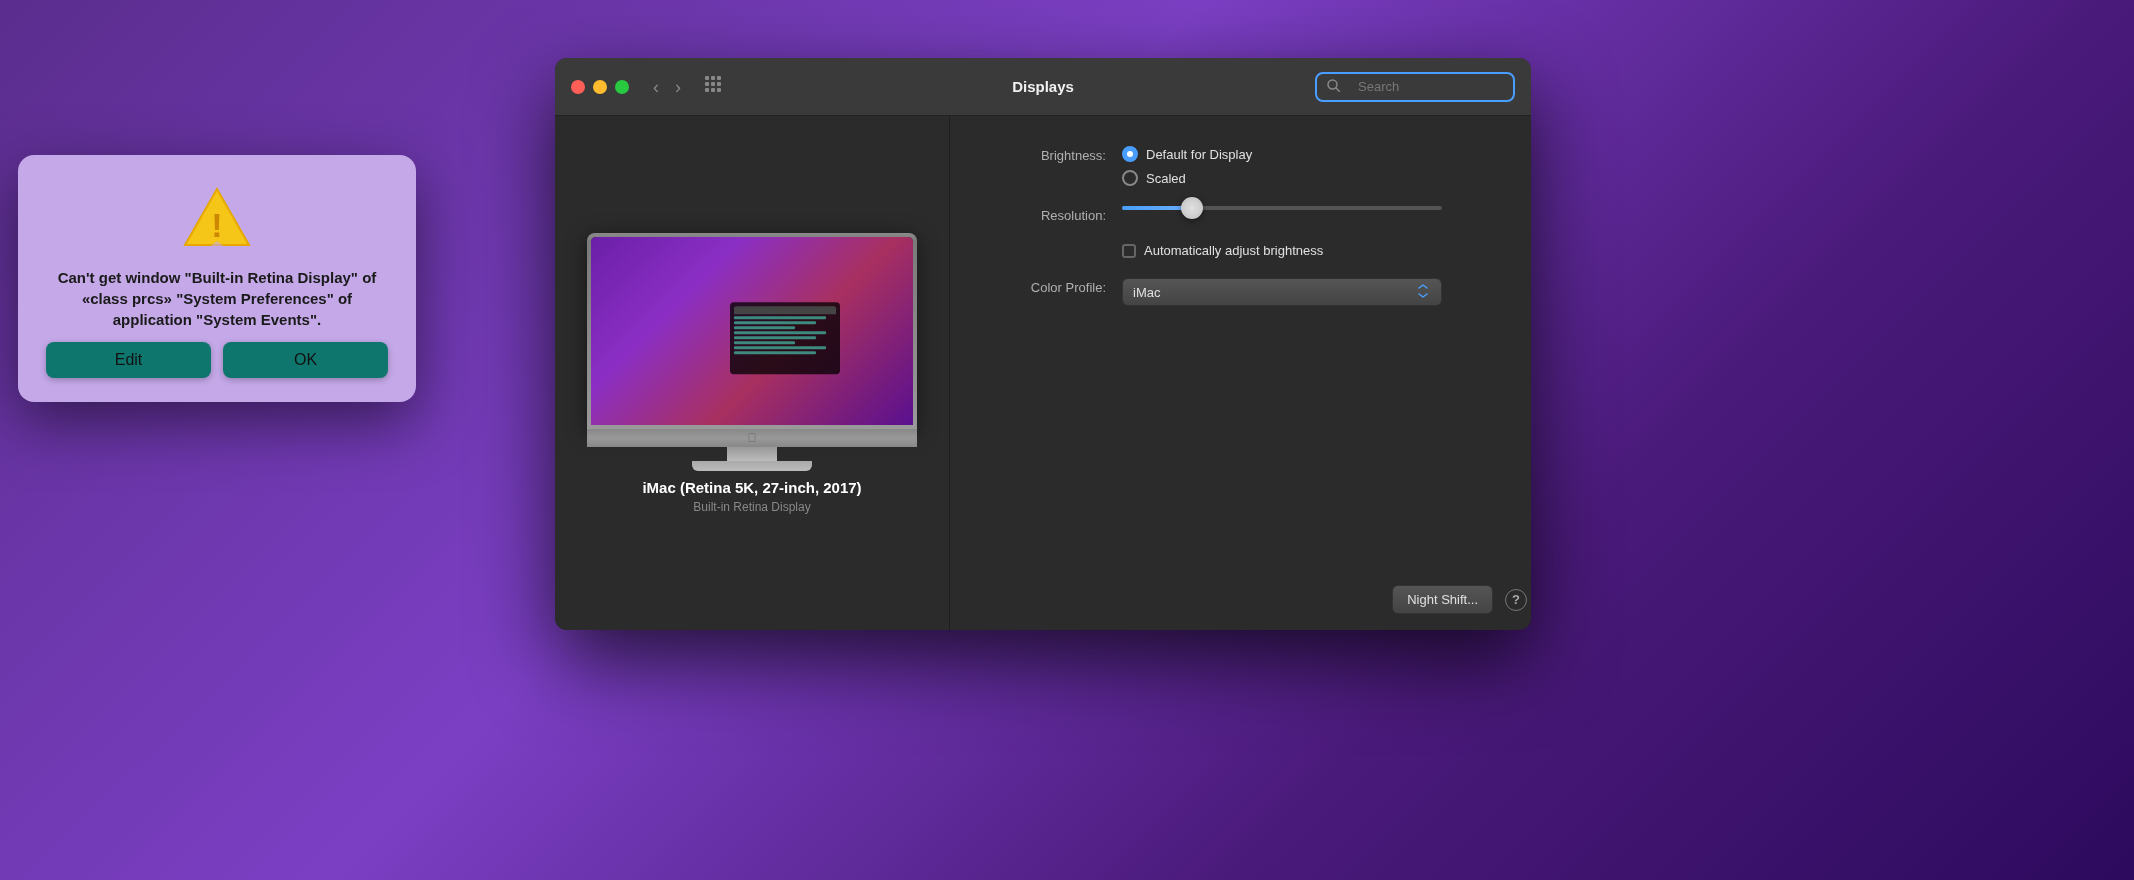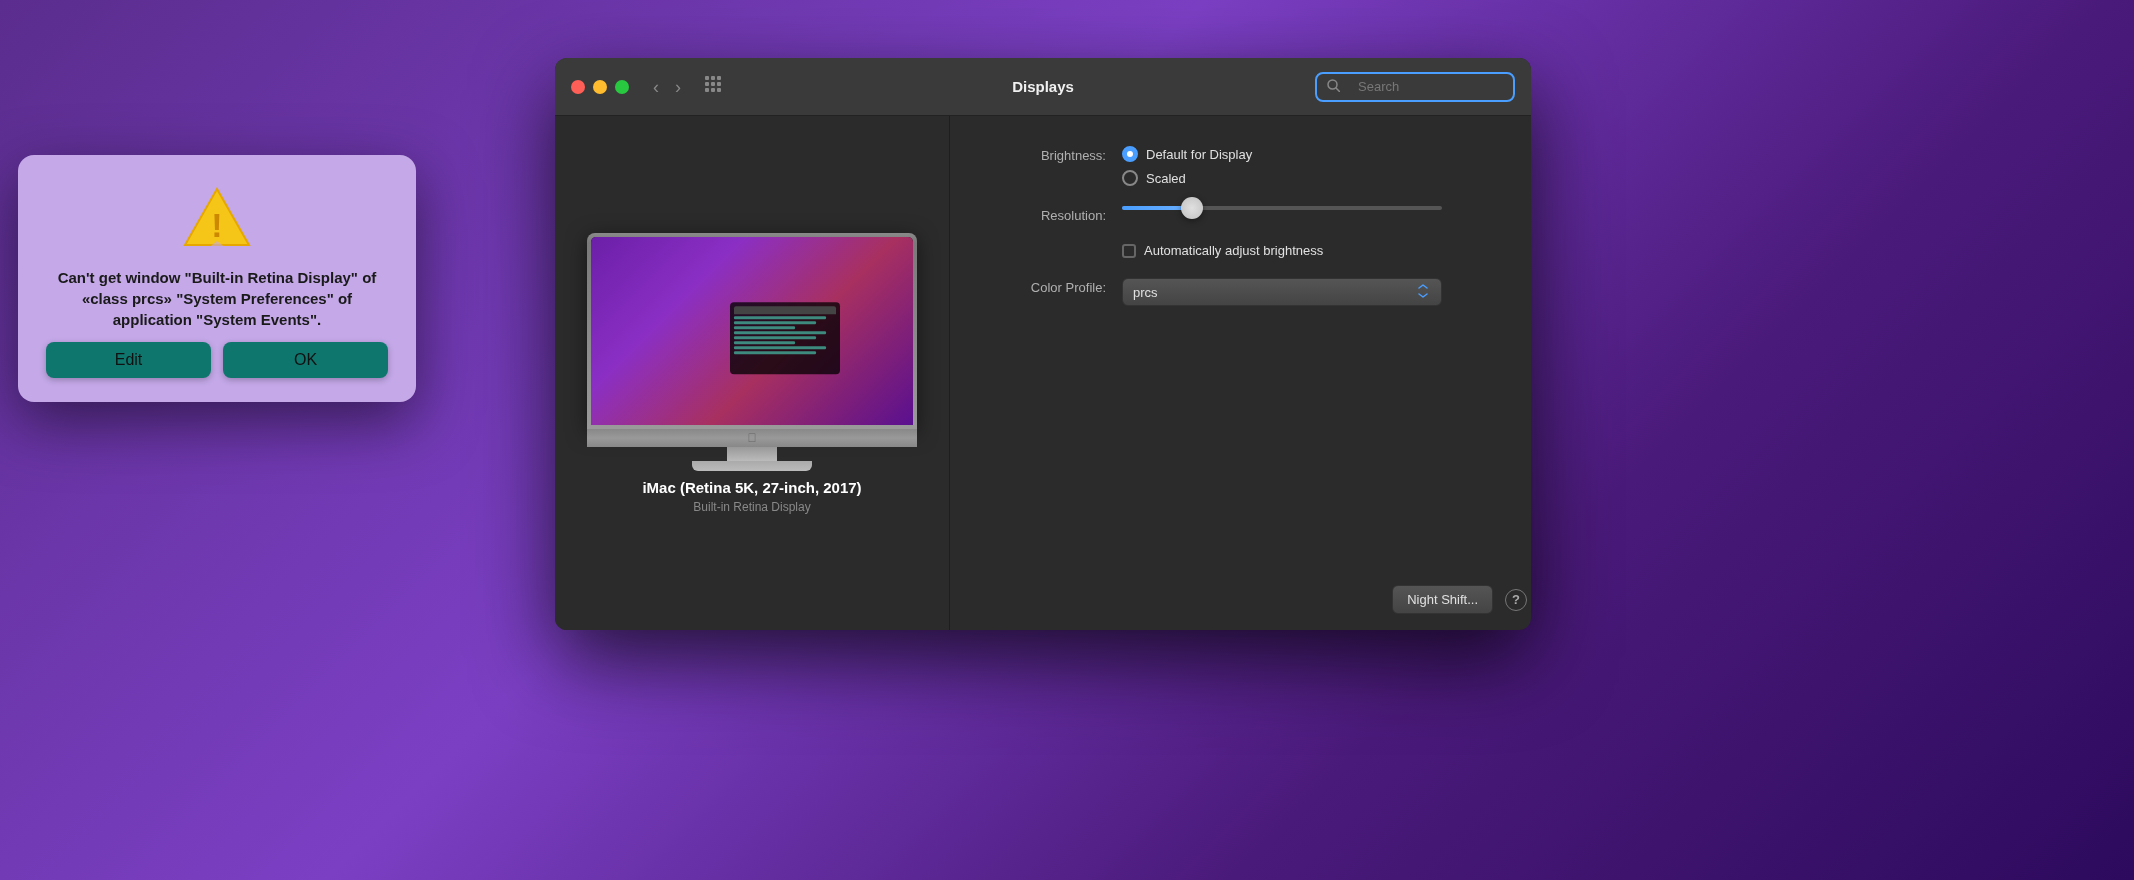--- a/index.html
+++ b/index.html
@@ -635,21 +635,21 @@
 
       <div class="checkbox-row">
         <div class="checkbox"></div>
         <span class="checkbox-label">Automatically adjust brightness</span>
       </div>
 
       <div class="setting-row">
         <div class="setting-label">Color Profile:</div>
         <div class="dropdown-wrapper">
           <div class="dropdown">
-            <span class="dropdown-text">prcs</span>
+            <span class="dropdown-text">iMac</span>
             <span class="dropdown-arrow">
               <svg width="16" height="16" viewBox="0 0 16 16" fill="none">
                 <path d="M4 5l4 -3 4 3" stroke="#4a9eff" stroke-width="1.5" stroke-linecap="round" stroke-linejoin="round"></path>
                 <path d="M4 11l4 3 4 -3" stroke="#4a9eff" stroke-width="1.5" stroke-linecap="round" stroke-linejoin="round"></path>
               </svg>
             </span>
           </div>
         </div>
       </div>
 

